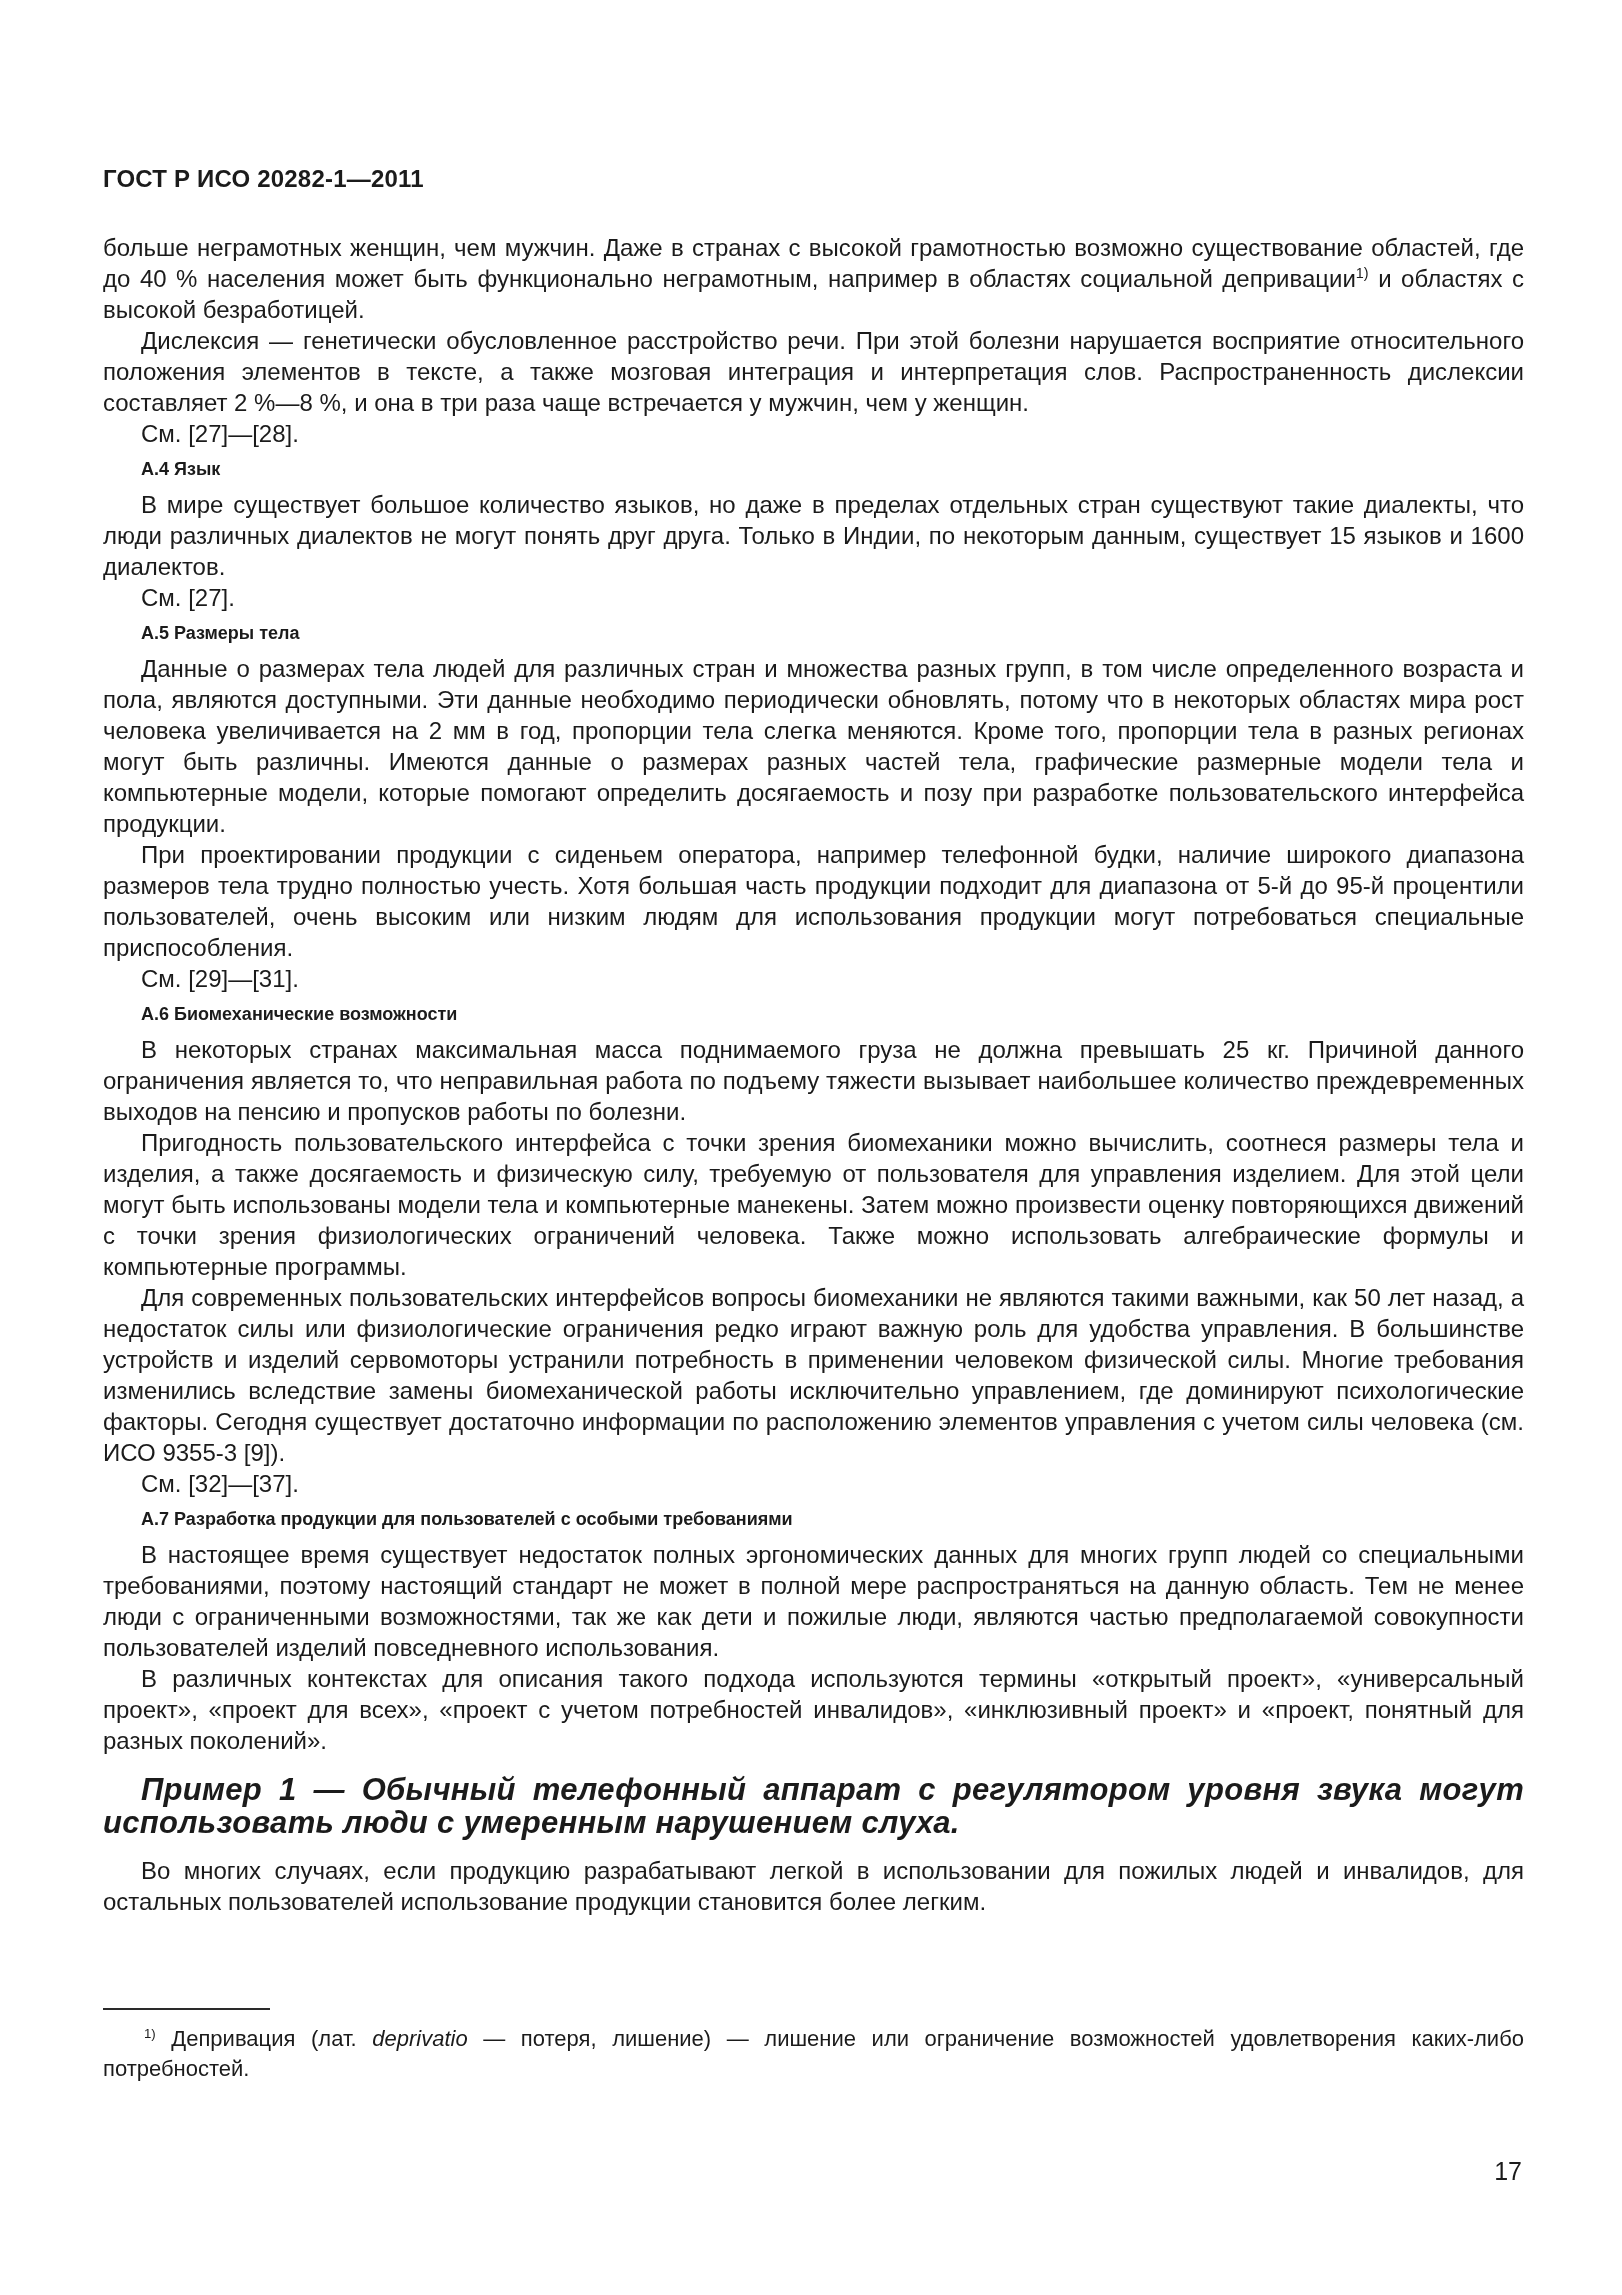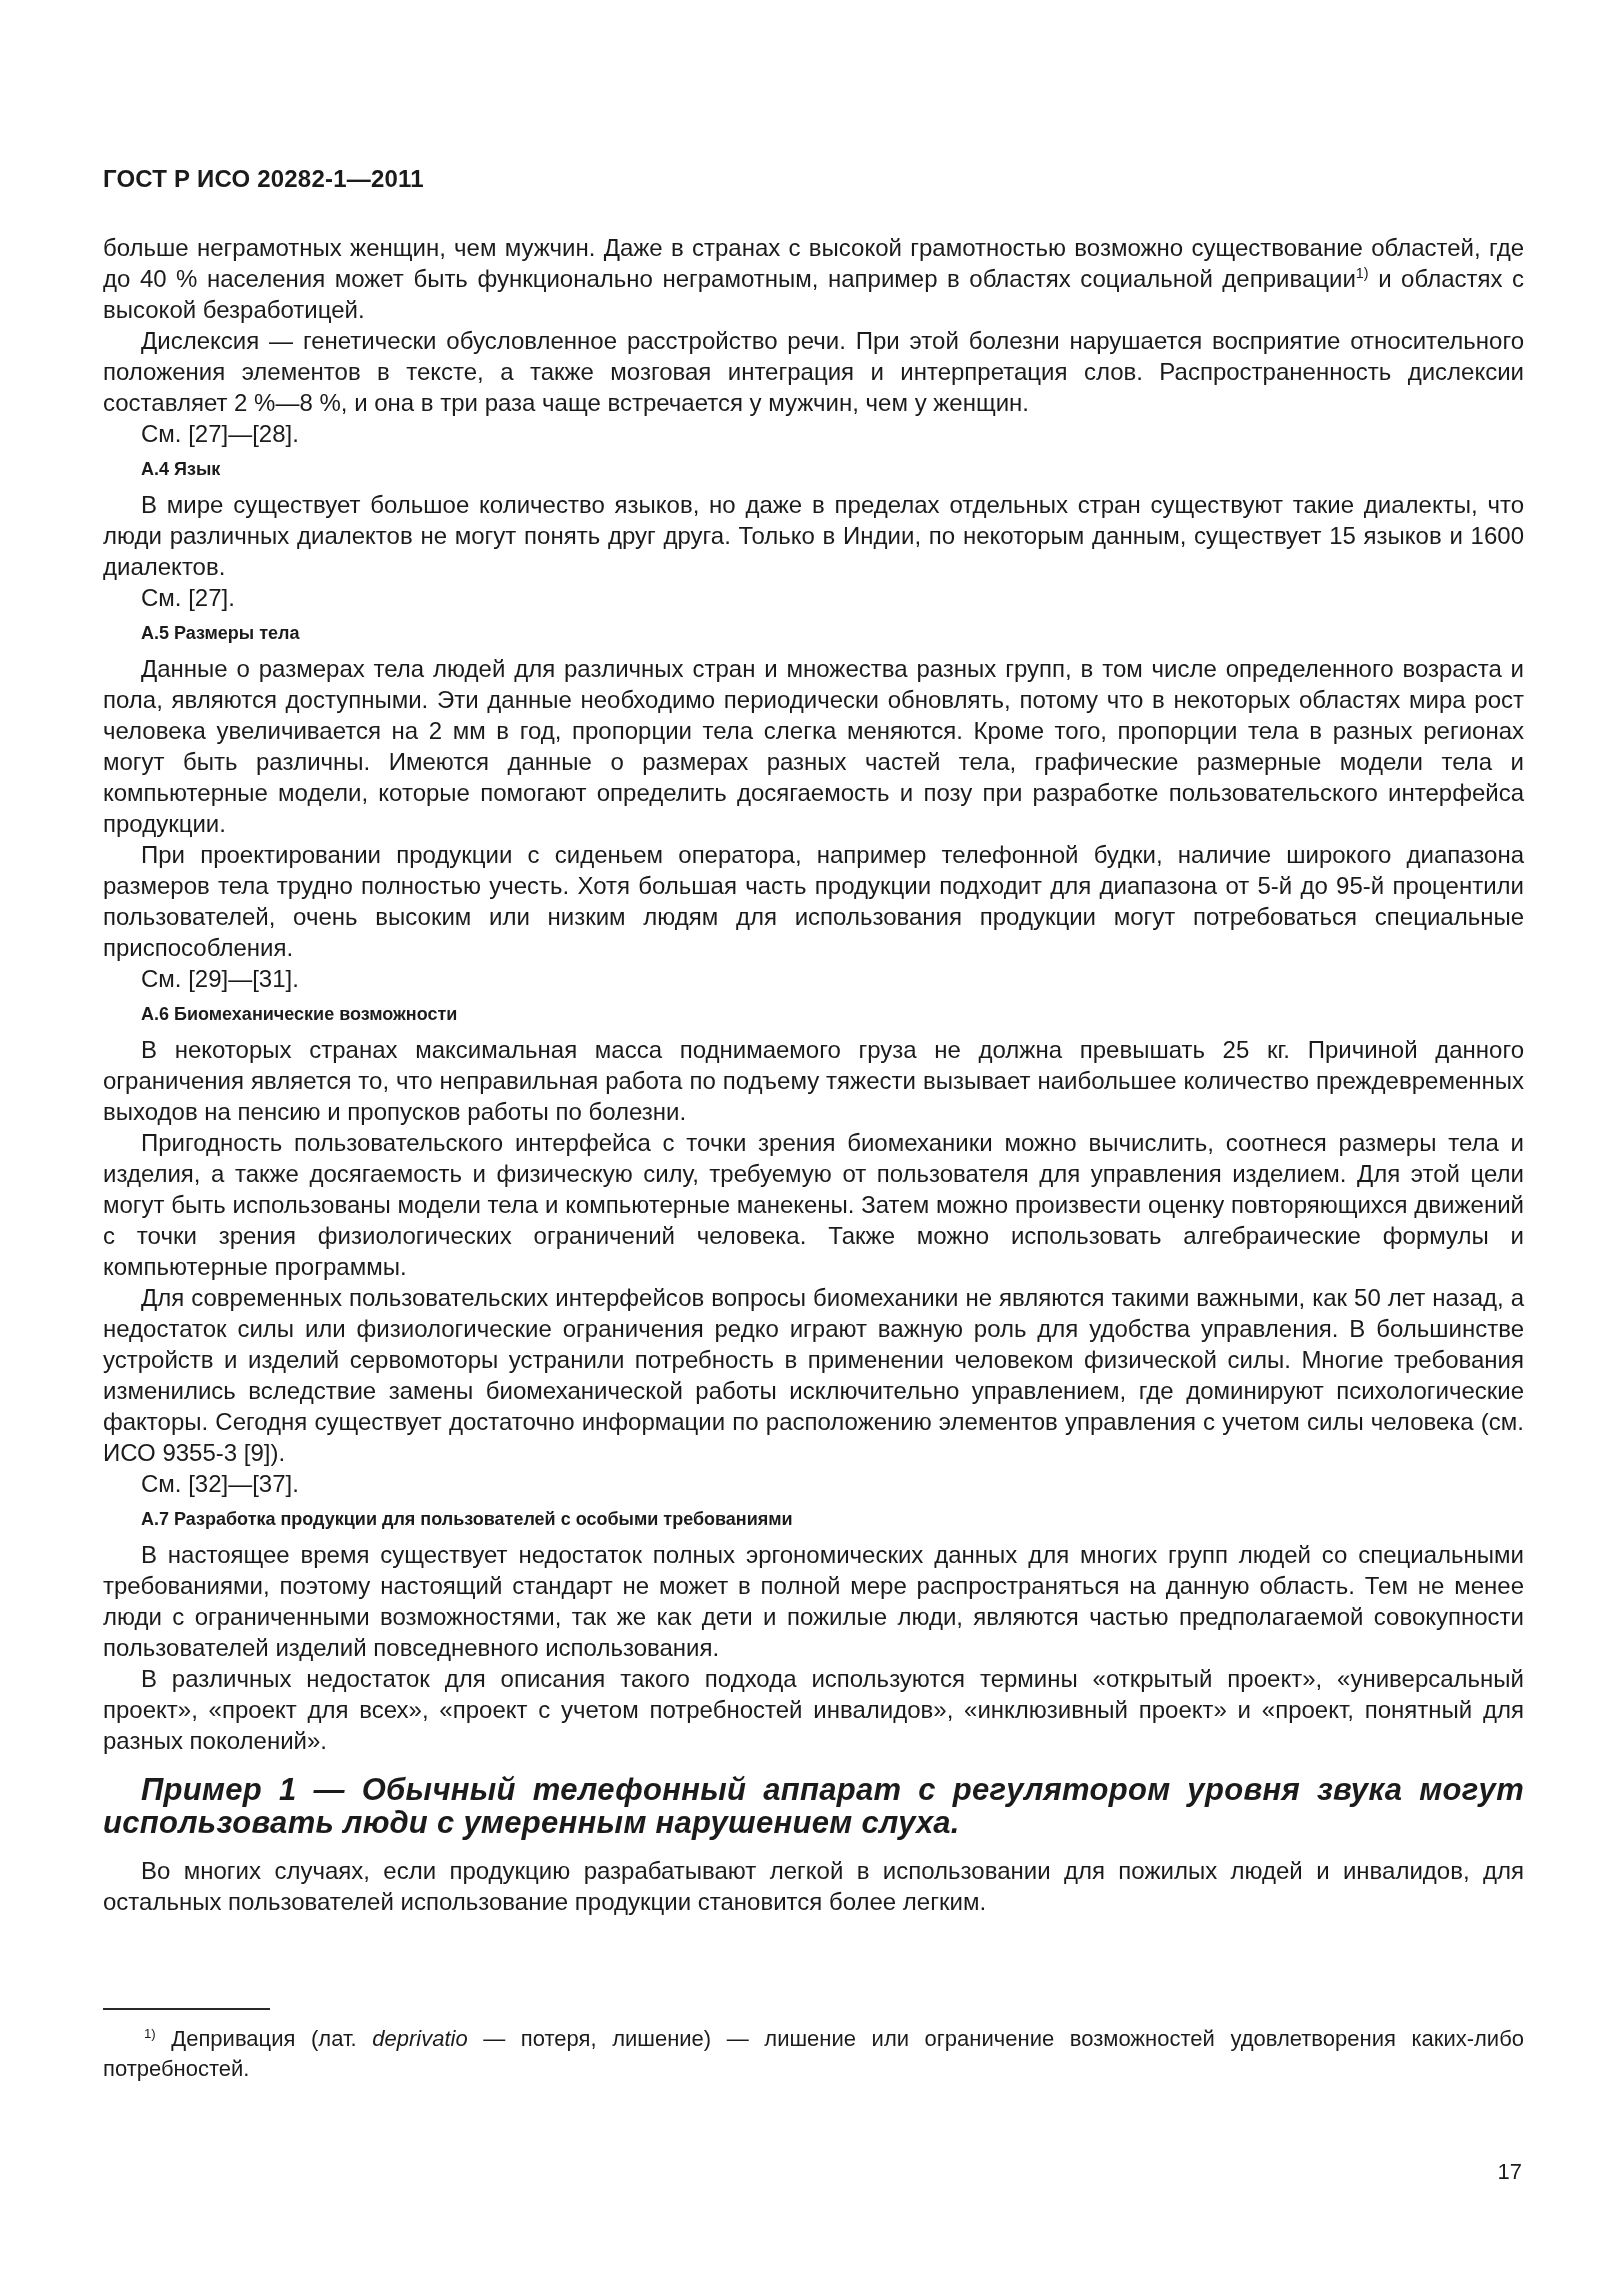--- a/index.html
+++ b/index.html
@@ -71,21 +71,21 @@
   }
   .footnote-text {
     text-align: justify;
     text-indent: 41px;
   }
   .footnote-text .italic { font-style: italic; }
   .page-number {
     position: absolute;
     right: 101px;
     bottom: 110px;
-    font-size: 22px;
+    font-size: 25px;
     line-height: 27.5px;
   }
 </style>
 </head>
 <body>
 
 <div class="page">
   <div class="content">
     <div class="doc-header">ГОСТ Р ИСО 20282-1—2011</div>
     <div>
@@ -99,21 +99,21 @@
         <div class="block-paragraph"><span>Данные о размерах тела людей для различных стран и множества разных групп, в том числе определенного возраста и пола, являются доступными. Эти данные необходимо периодически обновлять, потому что в некоторых областях мира рост человека увеличивается на 2 мм в год, пропорции тела слегка меняются. Кроме того, пропорции тела в разных регионах могут быть различны. Имеются данные о размерах разных частей тела, графические размерные модели тела и компьютерные модели, которые помогают определить досягаемость и позу при разработке пользовательского интерфейса продукции.</span></div>
         <div class="block-paragraph"><span>При проектировании продукции с сиденьем оператора, например телефонной будки, наличие широкого диапазона размеров тела трудно полностью учесть. Хотя большая часть продукции подходит для диапазона от 5-й до 95-й процентили пользователей, очень высоким или низким людям для использования продукции могут потребоваться специальные приспособления.</span></div>
         <div class="block-paragraph"><span>См. [29]—[31].</span></div>
         <div class="block-heading"><span>А.6 Биомеханические возможности</span></div>
         <div class="block-paragraph"><span>В некоторых странах максимальная масса поднимаемого груза не должна превышать 25 кг. Причиной данного ограничения является то, что неправильная работа по подъему тяжести вызывает наибольшее количество преждевременных выходов на пенсию и пропусков работы по болезни.</span></div>
         <div class="block-paragraph"><span>Пригодность пользовательского интерфейса с точки зрения биомеханики можно вычислить, соотнеся размеры тела и изделия, а также досягаемость и физическую силу, требуемую от пользователя для управления изделием. Для этой цели могут быть использованы модели тела и компьютерные манекены. Затем можно произвести оценку повторяющихся движений с точки зрения физиологических ограничений человека. Также можно использовать алгебраические формулы и компьютерные программы.</span></div>
         <div class="block-paragraph"><span>Для современных пользовательских интерфейсов вопросы биомеханики не являются такими важными, как 50 лет назад, а недостаток силы или физиологические ограничения редко играют важную роль для удобства управления. В большинстве устройств и изделий сервомоторы устранили потребность в применении человеком физической силы. Многие требования изменились вследствие замены биомеханической работы исключительно управлением, где доминируют психологические факторы. Сегодня существует достаточно информации по расположению элементов управления с учетом силы человека (см. ИСО 9355-3 [9]).</span></div>
         <div class="block-paragraph"><span>См. [32]—[37].</span></div>
         <div class="block-heading"><span>А.7 Разработка продукции для пользователей с особыми требованиями</span></div>
         <div class="block-paragraph"><span>В настоящее время существует недостаток полных эргономических данных для многих групп людей со специальными требованиями, поэтому настоящий стандарт не может в полной мере распространяться на данную область. Тем не менее люди с ограниченными возможностями, так же как дети и пожилые люди, являются частью предполагаемой совокупности пользователей изделий повседневного использования.</span></div>
-        <div class="block-paragraph"><span>В различных недостаток для описания такого подхода используются термины «открытый проект», «универсальный проект», «проект для всех», «проект с учетом потребностей инвалидов», «инклюзивный проект» и «проект, понятный для разных поколений».</span></div>
+        <div class="block-paragraph"><span>В различных контекстах для описания такого подхода используются термины «открытый проект», «универсальный проект», «проект для всех», «проект с учетом потребностей инвалидов», «инклюзивный проект» и «проект, понятный для разных поколений».</span></div>
         <div class="block-example"><span>Пример 1 — Обычный телефонный аппарат с регулятором уровня звука могут использовать люди с умеренным нарушением слуха.</span></div>
         <div class="block-paragraph"><span>Во многих случаях, если продукцию разрабатывают легкой в использовании для пожилых людей и инвалидов, для остальных пользователей использование продукции становится более легким.</span></div>
       </div>
   </div>
 
   <div class="footnote-area">
     <div class="footnote-rule"></div>
     <div class="footnote-text"><sup>1)</sup><span> Депривация (лат. </span><span class="italic">deprivatio</span><span> — потеря, лишение) — лишение или ограничение возможностей удовлетворения каких-либо потребностей.</span></div>
   </div>
 

